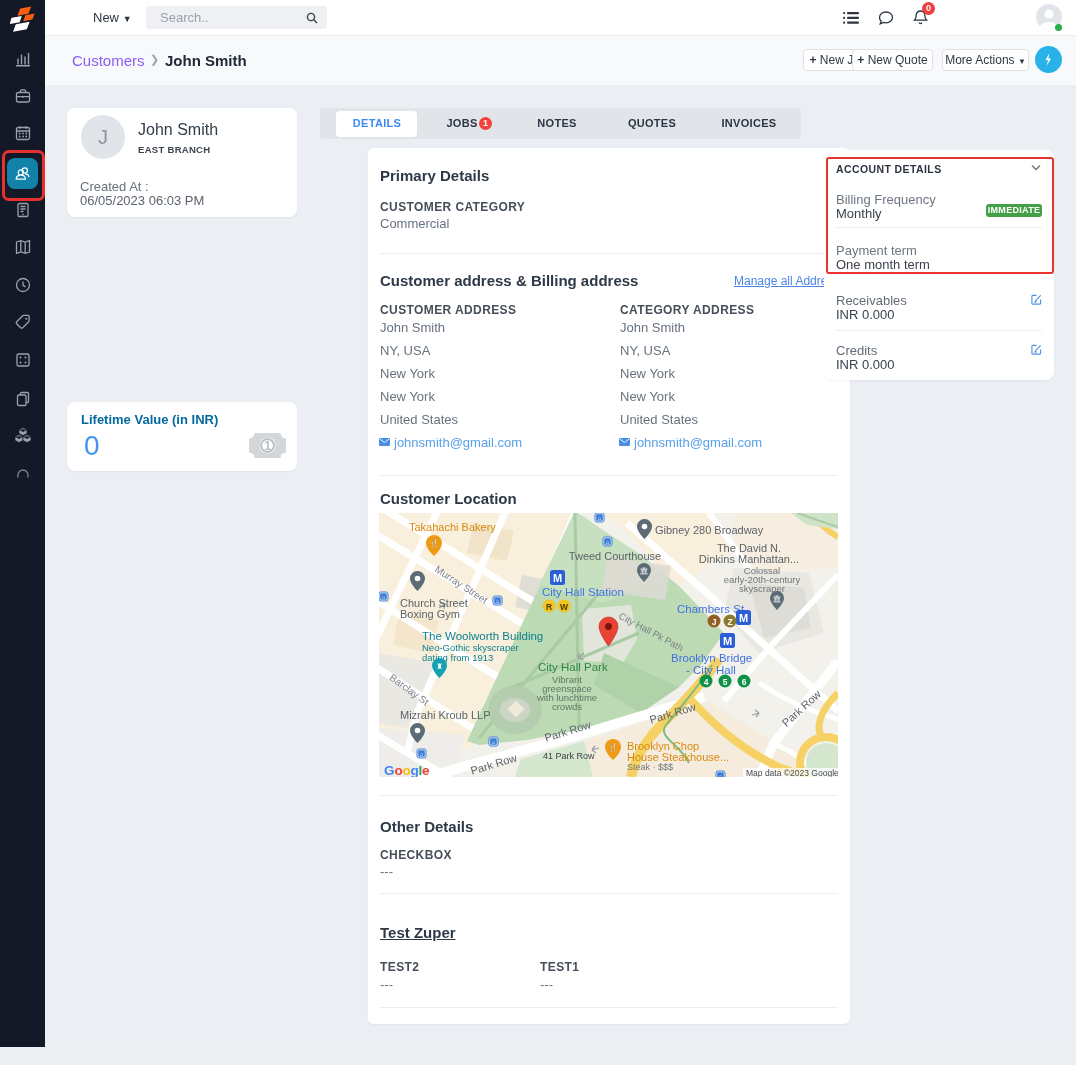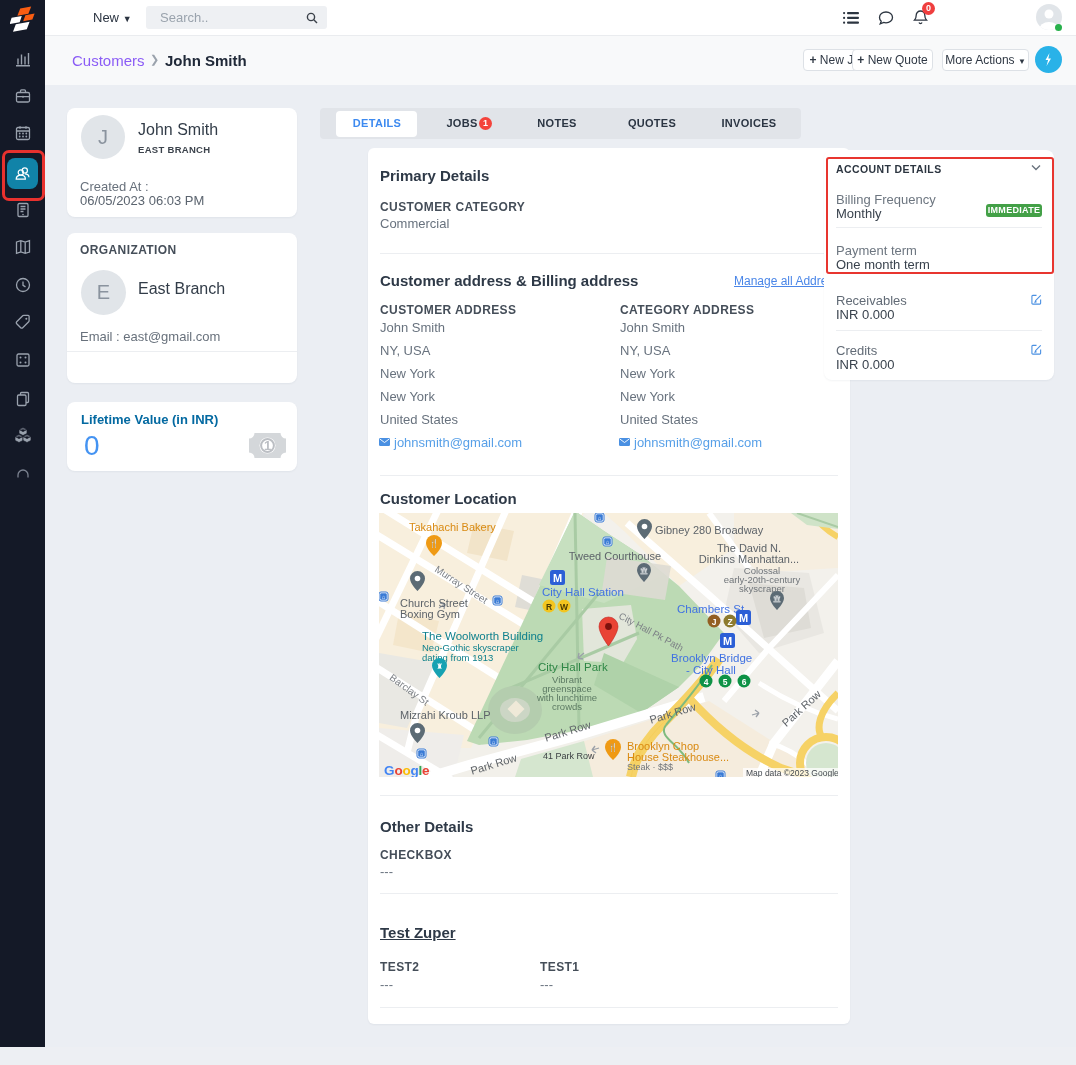--- a/index.html
+++ b/index.html
@@ -167,27 +167,20 @@
 </div>
 
 <div id="content">
 
 <div class="card" style="left:22px; top:23px; width:230px; height:109px;">
   <div class="avatar" style="left:14px; top:7px; width:44px; height:44px; font-size:20px; line-height:44px;">J</div>
   <div class="abs" style="left:71px; top:13px; font-size:16px; color:#323c48;">John Smith</div>
   <div class="abs" style="left:71px; top:36px; font-size:9.5px; font-weight:bold; color:#3c434c; letter-spacing:.3px;">EAST BRANCH</div>
   <div class="abs" style="left:13px; top:71px; font-size:13px; color:#68717c;">Created At :</div>
   <div class="abs" style="left:13px; top:85px; font-size:13px; color:#5b646f;">06/05/2023 06:03 PM</div>
-</div>
-<div class="card" style="left:22px; top:148px; width:230px; height:150px;">
-  <div class="lbl abs" style="left:13px; top:10px;">ORGANIZATION</div>
-  <div class="avatar" style="left:14px; top:37px; width:45px; height:45px; font-size:20px; line-height:45px;">E</div>
-  <div class="abs" style="left:71px; top:47px; font-size:16px; color:#323c48;">East Branch</div>
-  <div class="abs" style="left:13px; top:96px; font-size:13px; color:#68717c;">Email : east@gmail.com</div>
-  <div class="divider" style="left:0; top:118px; width:230px;"></div>
 </div>
 <div class="card" style="left:22px; top:317px; width:230px; height:69px;">
   <div class="abs" style="left:14px; top:10px; font-size:13px; font-weight:bold; color:#0369a1;">Lifetime Value (in INR)</div>
   <div class="abs" style="left:17px; top:28px; font-size:28px; color:#4493f2;">0</div>
   <svg class="abs" style="left:182px; top:31px" width="37" height="25" viewBox="0 0 37 25">
     <rect x="0" y="0" width="37" height="25" fill="#d4d7da"></rect>
     <g fill="#ffffff">
       <path d="M0,0 h5.5 a5.5,5.5 0 0 1 -5.5,5.5 Z"></path>
       <path d="M37,0 v5.5 a5.5,5.5 0 0 1 -5.5,-5.5 Z"></path>
       <path d="M0,25 v-5.5 a5.5,5.5 0 0 1 5.5,5.5 Z"></path>

